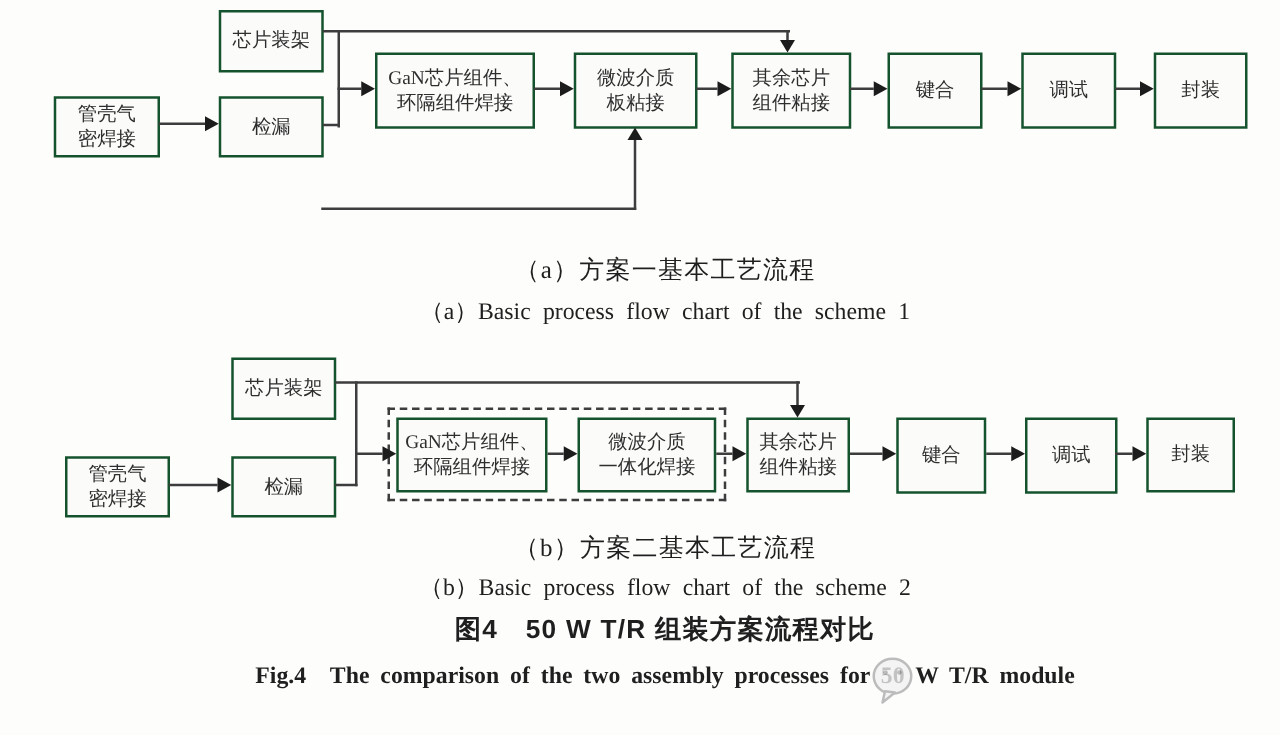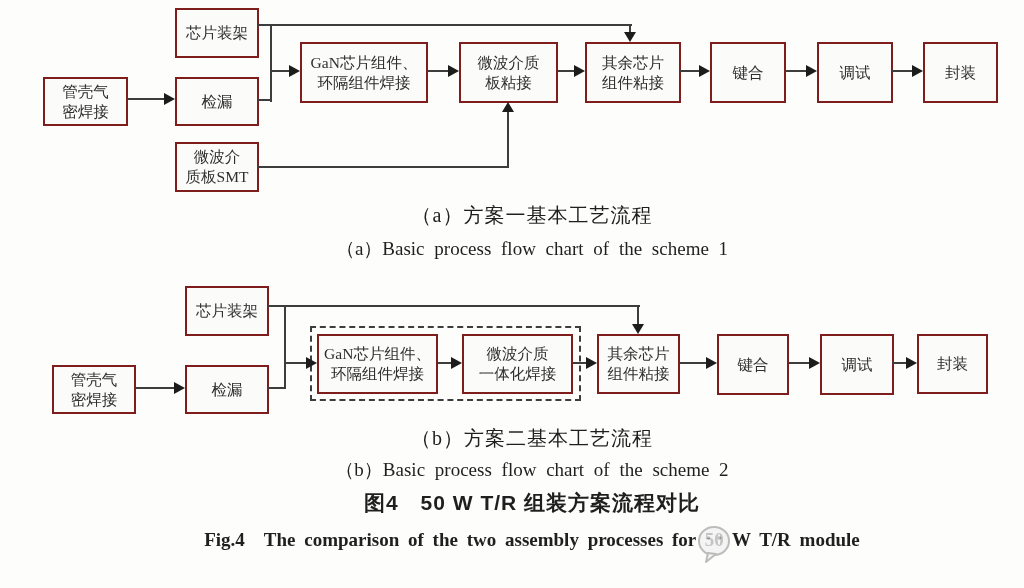--- a/index.html
+++ b/index.html
@@ -1,18 +1,18 @@
 <!DOCTYPE html>
 <html><head>
 <meta charset="utf-8">
 <style>
   html,body{margin:0;padding:0;background:#fdfdfc;}
   .canvas{position:relative;width:1024px;height:588px;background:#fdfdfc;overflow:hidden;
           font-family:"Liberation Serif","DejaVu Serif",serif;}
-  .node{position:absolute;box-sizing:border-box;border:2px solid #7f1d1d;background:#fbfbfa;
+  .node{position:absolute;box-sizing:border-box;border:2px solid #14532d;background:#fbfbfa;
         display:flex;align-items:center;justify-content:center;text-align:center;
         white-space:pre-line;color:#2e2e2e;font-size:15.5px;line-height:1.28;}
   .dashedbox{position:absolute;box-sizing:border-box;border:2px dashed #3d3d3d;background:transparent;}
   .hline,.vline{position:absolute;background:#3d3d3d;}
   .hline{height:2px;}
   .vline{width:2px;}
   .arr{position:absolute;width:0;height:0;border-style:solid;border-color:transparent;}
   .arr.r{border-width:6px 0 6px 11px;border-left-color:#1c1c1c;}
   .arr.d{border-width:10px 6px 0 6px;border-top-color:#1c1c1c;}
   .arr.u{border-width:0 6px 10px 6px;border-bottom-color:#1c1c1c;}
@@ -38,22 +38,20 @@
   <div class="node" style="left:175px;top:77px;width:84px;height:49px">检漏</div>
   <div class="node" style="left:300px;top:42px;width:128px;height:61px">GaN芯片组件、
 环隔组件焊接</div>
   <div class="node" style="left:459px;top:42px;width:99px;height:61px">微波介质
 板粘接</div>
   <div class="node" style="left:585px;top:42px;width:96px;height:61px">其余芯片
 组件粘接</div>
   <div class="node" style="left:710px;top:42px;width:76px;height:61px">键合</div>
   <div class="node" style="left:817px;top:42px;width:76px;height:61px">调试</div>
   <div class="node" style="left:923px;top:42px;width:75px;height:61px">封装</div>
-  <div class="node" style="left:175px;top:142px;width:84px;height:50px">微波介
-质板SMT</div>
 
   <div class="hline" style="left:127px;top:98px;width:37px"></div>
   <div class="arr r" style="left:164px;top:93px"></div>
 
   <div class="hline" style="left:258px;top:24px;width:374px"></div>
   <div class="vline" style="left:629px;top:24px;height:10px"></div>
   <div class="arr d" style="left:624px;top:32px"></div>
 
   <div class="vline" style="left:270px;top:24px;height:78px"></div>
   <div class="hline" style="left:258px;top:99px;width:14px"></div>

